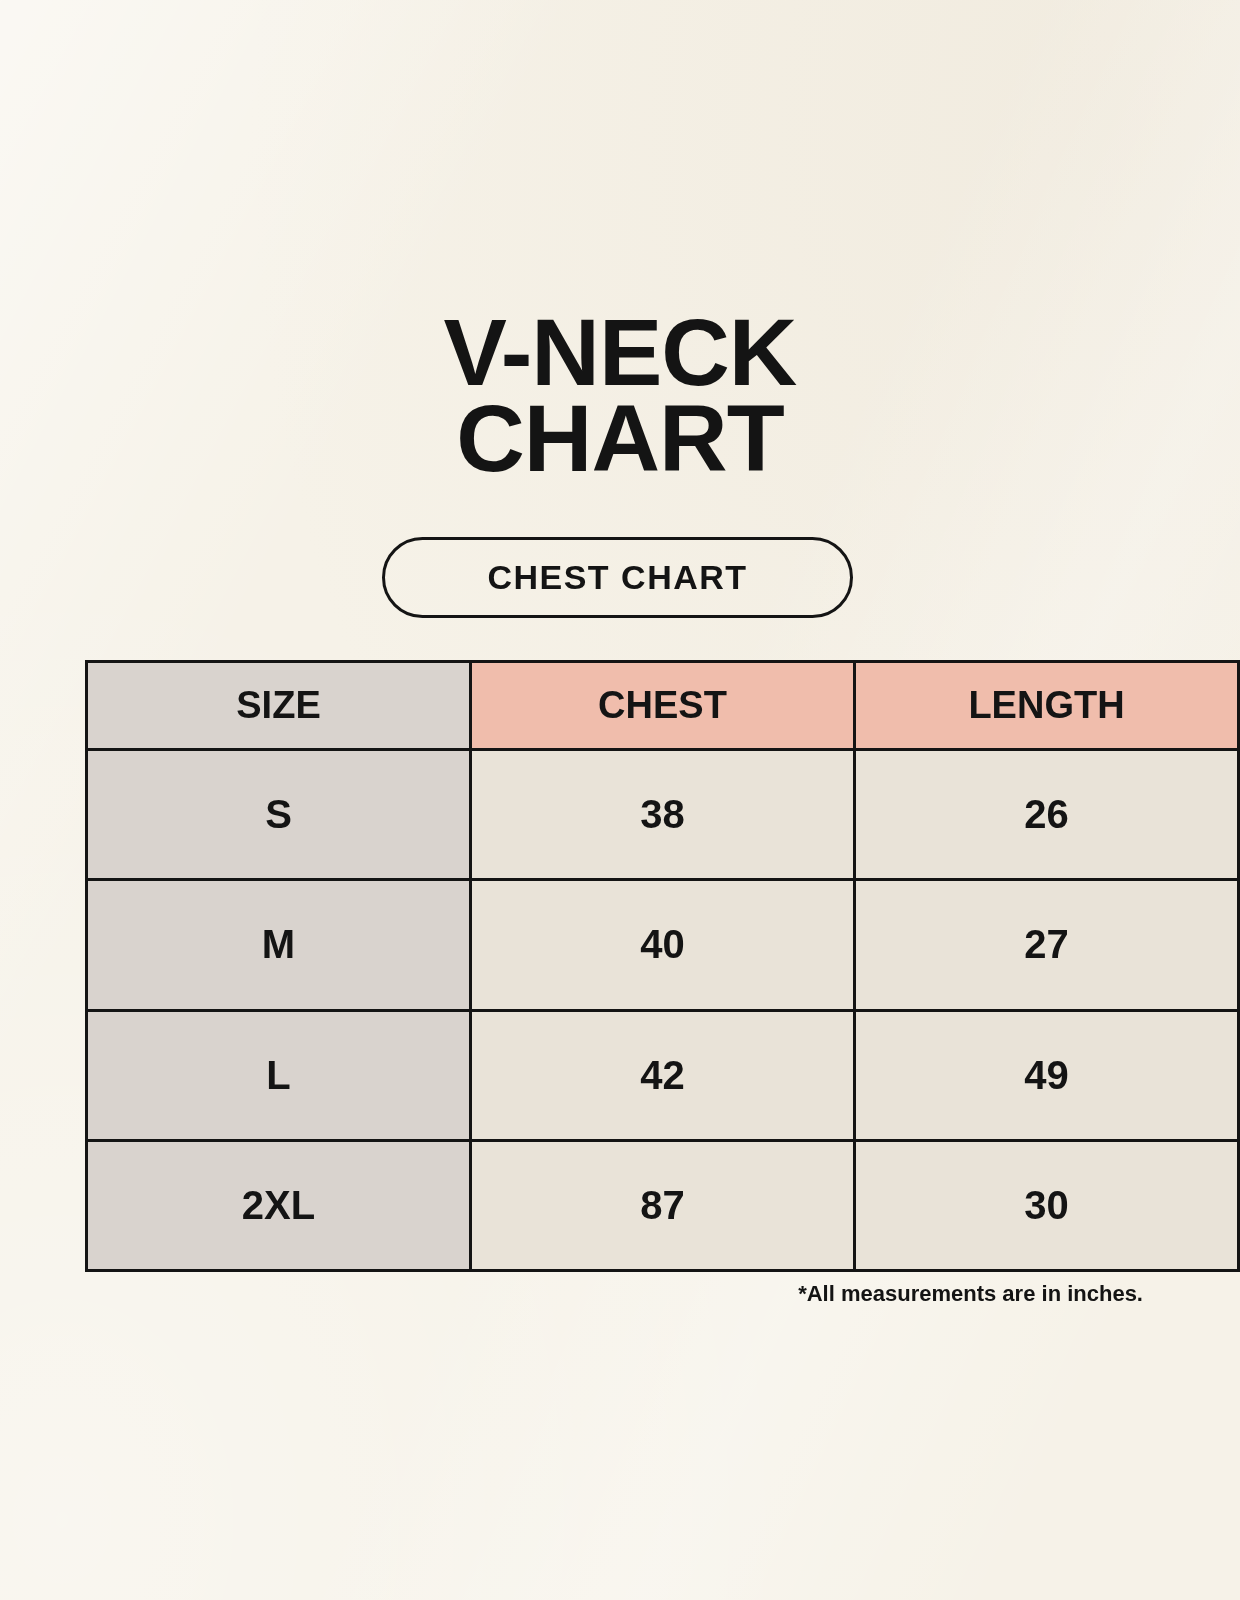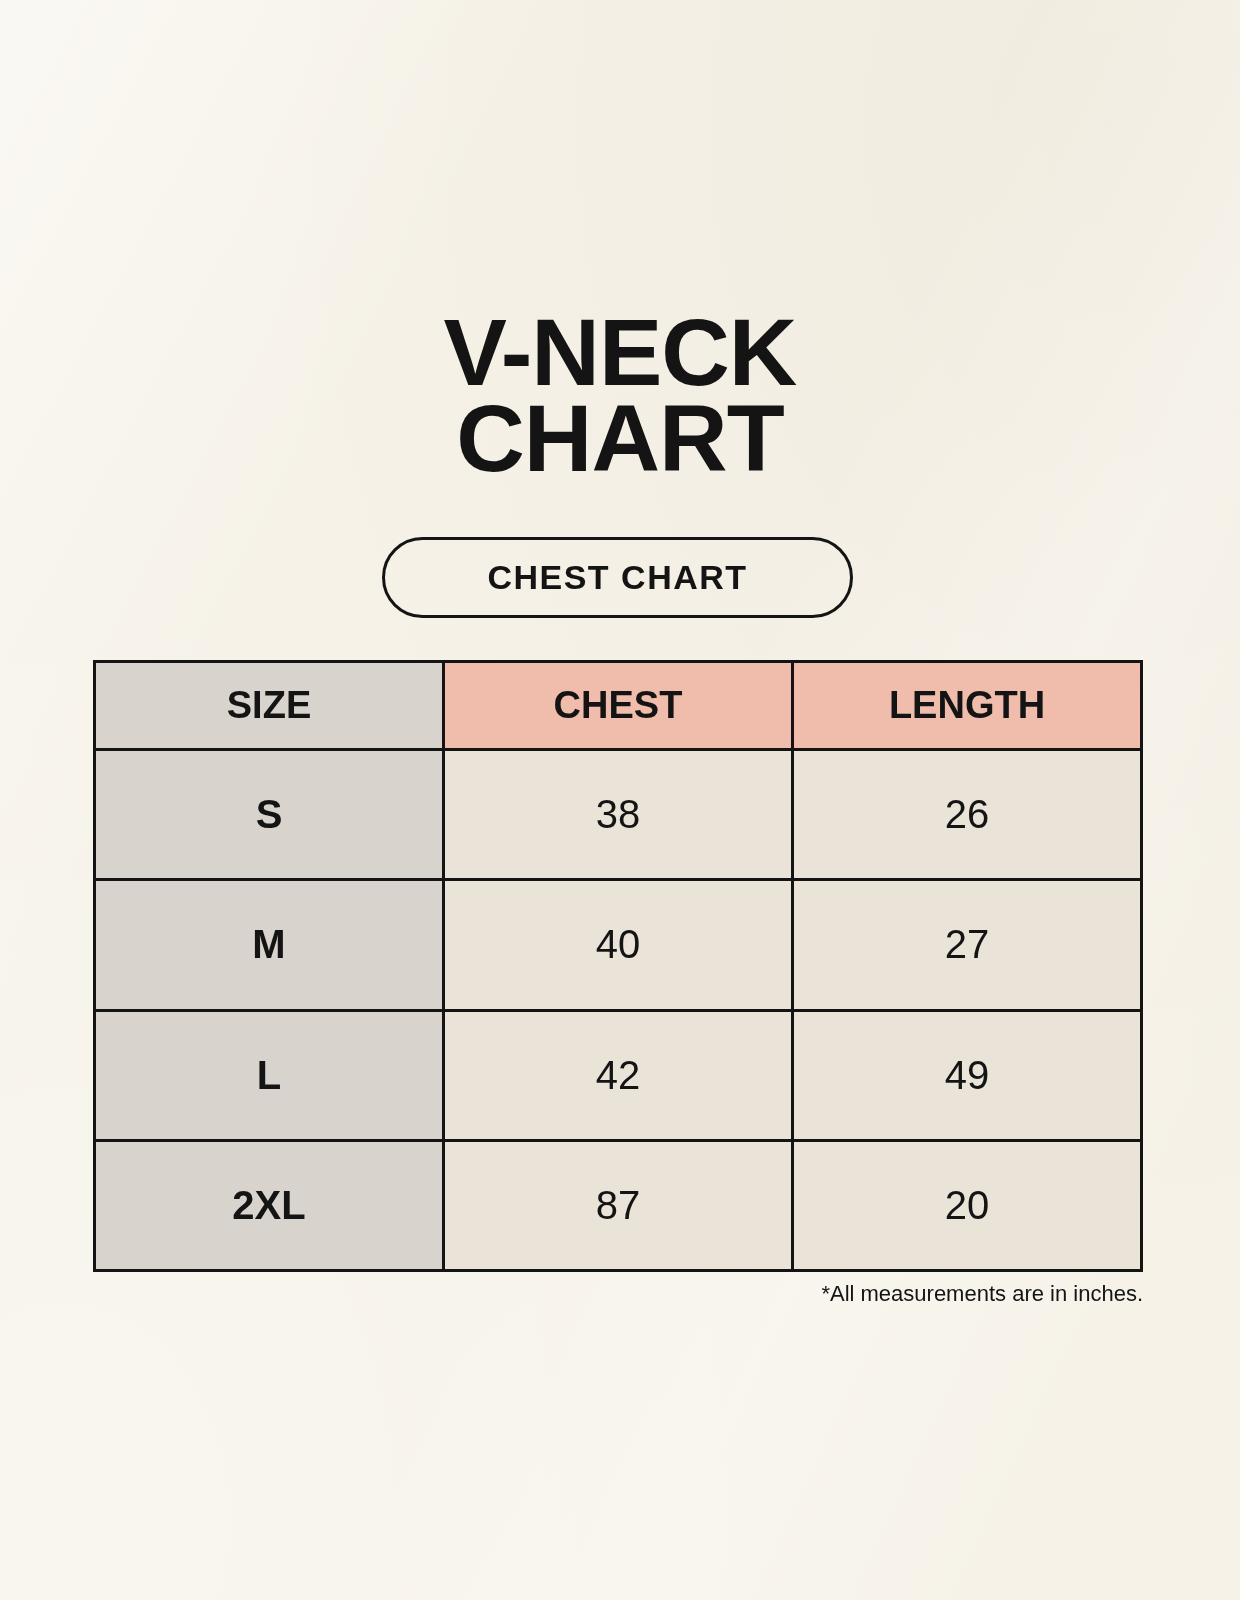--- a/index.html
+++ b/index.html
@@ -54,56 +54,56 @@
   }
   .badge-label {
     font-size: 34px;
     font-weight: 700;
     letter-spacing: 1.5px;
     color: var(--ink);
   }
   table.size-table {
     position: absolute;
     top: 660px;
-    left: 93px;
-    width: 1050px;
+    left: 85px;
+    width: 1155px;
     height: 612px;
     border-collapse: collapse;
     table-layout: fixed;
     padding-left: 22px;
   }
   .size-table th, .size-table td {
     border: 3px solid var(--ink);
     text-align: center;
     vertical-align: middle;
   }
   .size-table thead tr { height: 88px; }
   .size-table th {
     font-size: 38px;
     font-weight: 700;
     background: var(--header-accent);
   }
   .size-table th.label-col { background: var(--label-cell-bg); }
   .size-table td {
     font-size: 40px;
-    font-weight: 400;
+    font-weight: 700;
     background: var(--data-cell-bg);
   }
   .size-table td.label-cell {
     font-weight: 700;
     background: var(--label-cell-bg);
   }
   .footnote {
     position: absolute;
     top: 1281px;
     left: 93px;
     width: 1050px;
     text-align: right;
     font-size: 22px;
-    font-weight: 400;
+    font-weight: 700;
     color: var(--ink);
   }
 </style>
 </head>
 <body>
 
 <div class="page">
 
   <h1 class="title">
     <span class="title-line">V-NECK</span>
@@ -134,20 +134,20 @@
           <td>27</td>
         </tr>
         <tr>
           <td class="label-cell">L</td>
           <td>42</td>
           <td>49</td>
         </tr>
         <tr>
           <td class="label-cell">2XL</td>
           <td>87</td>
-          <td>20</td>
+          <td>30</td>
         </tr>
       </tbody>
   </table>
 
   <div class="footnote">*All measurements are in inches.</div>
 
 </div>
 
 </body></html>

